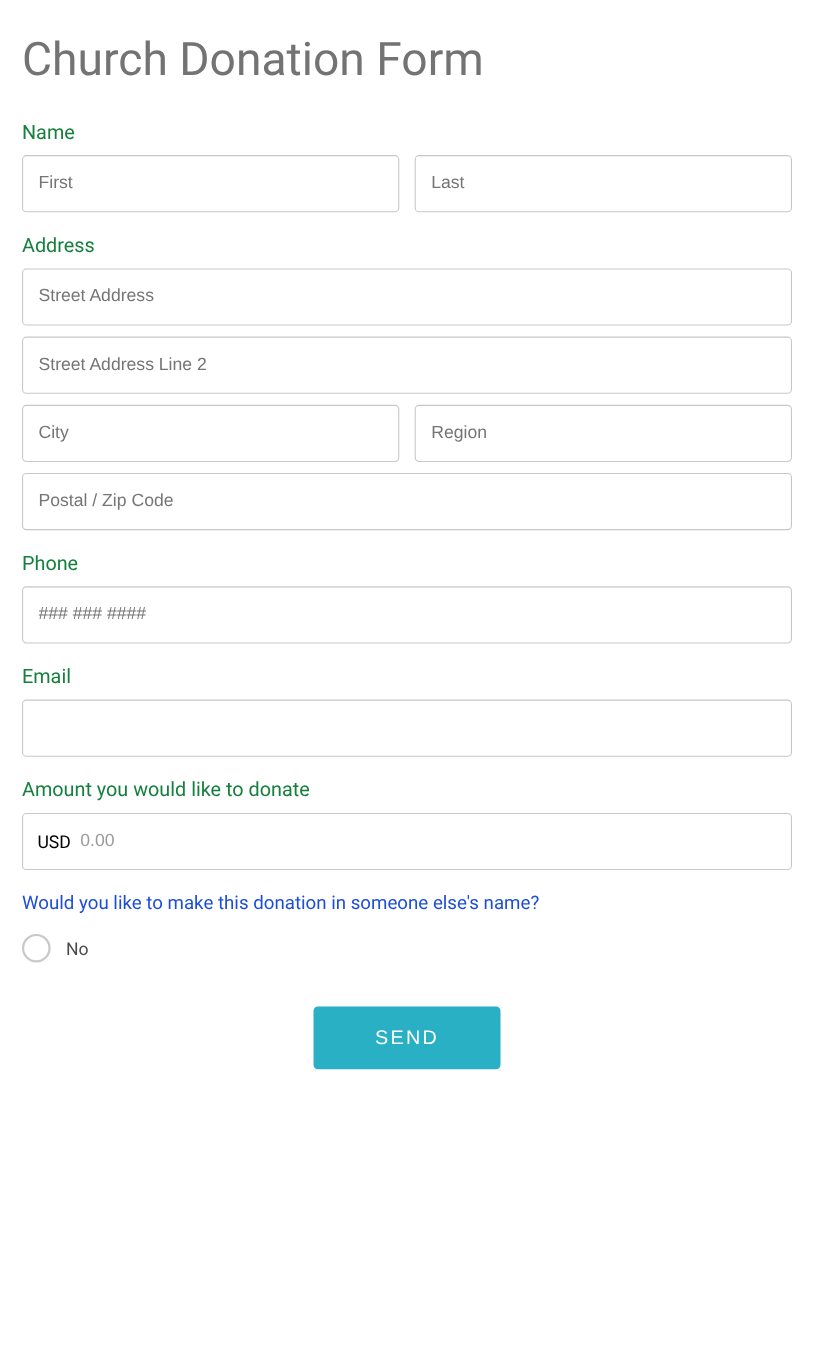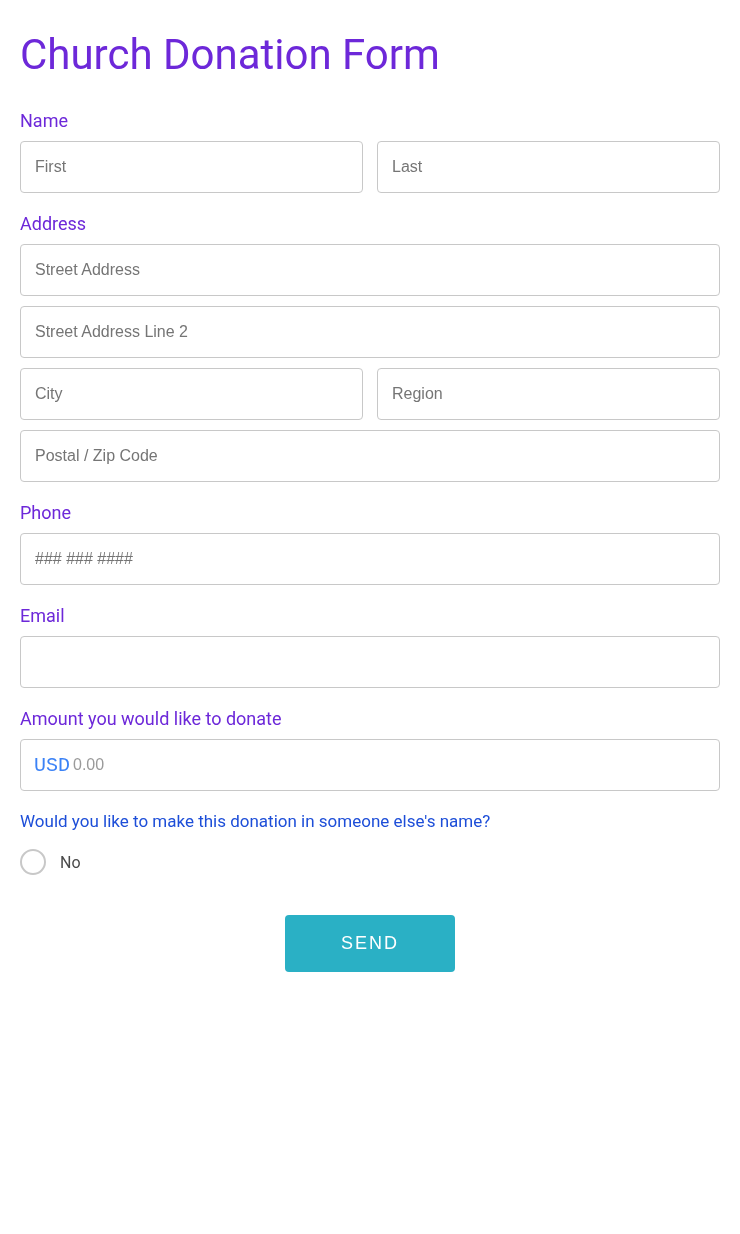--- a/index.html
+++ b/index.html
@@ -13,29 +13,29 @@
       background: #ffffff;
       color: #4a4a4a;
       width: 740px;
       min-height: 1234px;
       padding: 30px 20px 40px 20px;
     }
 
     h1 {
       font-size: 42px;
       font-weight: 400;
-      color: #6d28d9;
+      color: #737373;
       margin-bottom: 30px;
       line-height: 1.2;
     }
 
     .section-label {
       font-size: 18px;
       font-weight: 400;
-      color: #6d28d9;
+      color: #15803d;
       margin-bottom: 10px;
       margin-top: 20px;
     }
 
     .form-section {
       margin-bottom: 20px;
     }
 
     .row {
       display: flex;
@@ -95,24 +95,23 @@
     .amount-wrapper {
       position: relative;
       width: 100%;
     }
 
     .amount-wrapper .currency-label {
       position: absolute;
       left: 14px;
       top: 50%;
       transform: translateY(-50%);
-      color: #3b82f6;
-      font-size: 20px;
+      color: #000000;
+      font-size: 16px;
       pointer-events: none;
-      font-family: Liberation Mono, monospace;
     }
 
     .amount-wrapper input {
       padding-left: 52px;
     }
 
     .radio-group {
       margin-top: 20px;
     }
 

